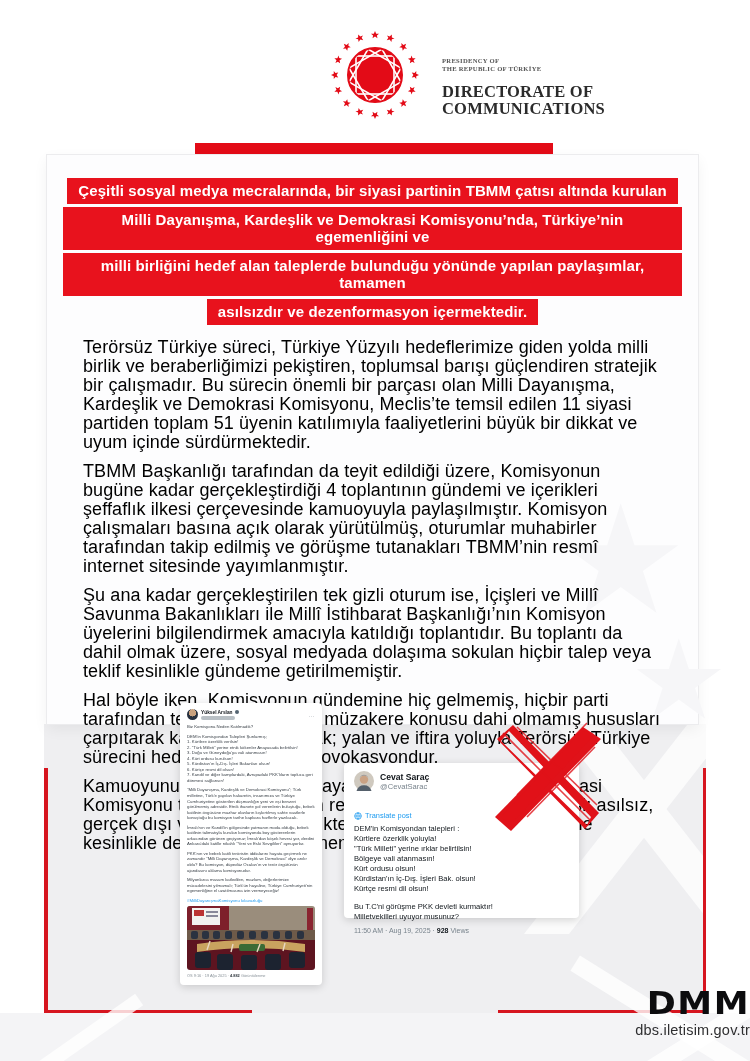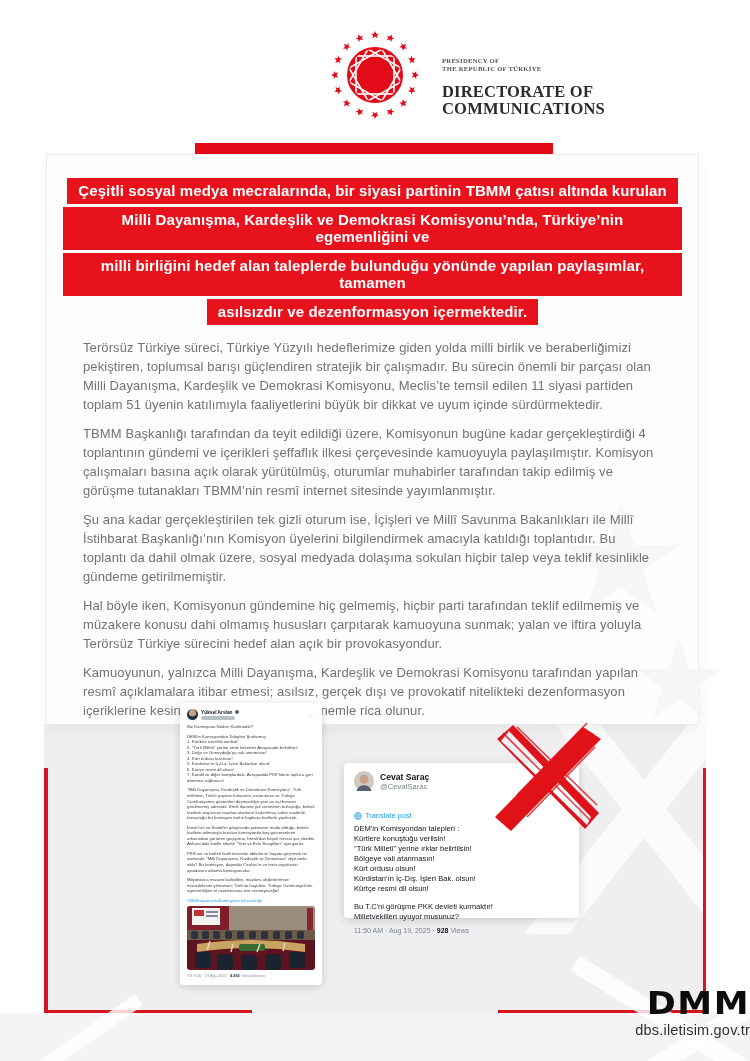--- a/index.html
+++ b/index.html
@@ -26,21 +26,21 @@
   .fl-bot-r { left:498px; top:1009.5px; width:208px; height:3.5px; }
   .bottom-strip { left:0; top:1013px; width:750px; height:48px; background:#f4f4f6; }
   .wm-bar { position:absolute; background:#ffffff; opacity:.8; }
 
   
   .card { left:47px; top:155px; width:651px; height:569px; background:#fdfdfe; z-index:2;
           box-shadow:0 0 0 1px #ececee, 0 5px 14px rgba(0,0,0,.06); }
   .headline { margin:21px 16px 0; text-align:center; line-height:0; }
   .hl-bar { display:inline-block; background:#e8121d; color:#ffffff; font-weight:700;
             font-size:15px; line-height:17px; padding:4.5px 11px; margin:1.5px 0; letter-spacing:.1px; }
-  .body-text { margin:12px 36px 0; color:#737373; font-size:13px; line-height:19px; letter-spacing:.1px; }
+  .body-text { margin:12px 36px 0; color:#000000; font-size:18px; line-height:19px; letter-spacing:.1px; }
   .body-text p { margin:0 0 10px 0; }
   .star-wm { position:absolute; color:#f6f6f8; z-index:0; font-size:150px; line-height:1; }
 
   
   .tweet { background:#ffffff; border-radius:4px; z-index:4; box-shadow:0 2px 8px rgba(0,0,0,.16); }
   .tweet-left { left:180px; top:703px; width:142px; height:282px; padding:6px 7px; box-sizing:border-box;
                 filter:blur(0.3px); }
   .tl-head { display:flex; align-items:center; gap:3px; }
   .tl-avatar { width:11px; height:11px; border-radius:50%; background:radial-gradient(circle at 50% 35%, #c9a27e 0 40%, #27313f 41%); flex:none; }
   .tl-name { font-size:4.8px; font-weight:700; color:#0f1419; }
@@ -250,21 +250,21 @@
     </div>
     <div class="tr-translate">
       <svg width="8" height="8" viewBox="0 0 8 8">
         <circle cx="4" cy="4" r="3.3" fill="none" stroke="#1d9bf0" stroke-width="0.8"></circle>
         <path d="M0.7,4 H7.3 M4,0.7 C2.4,2.4 2.4,5.6 4,7.3 M4,0.7 C5.6,2.4 5.6,5.6 4,7.3" fill="none" stroke="#1d9bf0" stroke-width="0.7"></path>
       </svg>
       <span>Translate post</span>
     </div>
     <div class="tr-body">
       <div>DEM'in Komisyondan talepleri :</div>
-      <div>Kürtlere konuştuğu verilsin!</div>
+      <div>Kürtlere özerklik yoluyla!</div>
       <div>"Türk Milleti" yerine ırklar belirtilsin!</div>
       <div>Bölgeye vali atanmasın!</div>
       <div>Kürt ordusu olsun!</div>
       <div>Kürdistan'ın İç-Dış. İşleri Bak. olsun!</div>
       <div>Kürtçe resmi dil olsun!</div>
       <div class="tr-gap"></div>
       <div>Bu T.C'ni görüşme PKK devleti kurmaktır!</div>
       <div>Milletvekilleri uyuyor musunuz?</div>
     </div>
     <div class="tr-stamp"><span>11:50 AM · Aug 19, 2025 · </span><b>928</b><span> Views</span></div>

